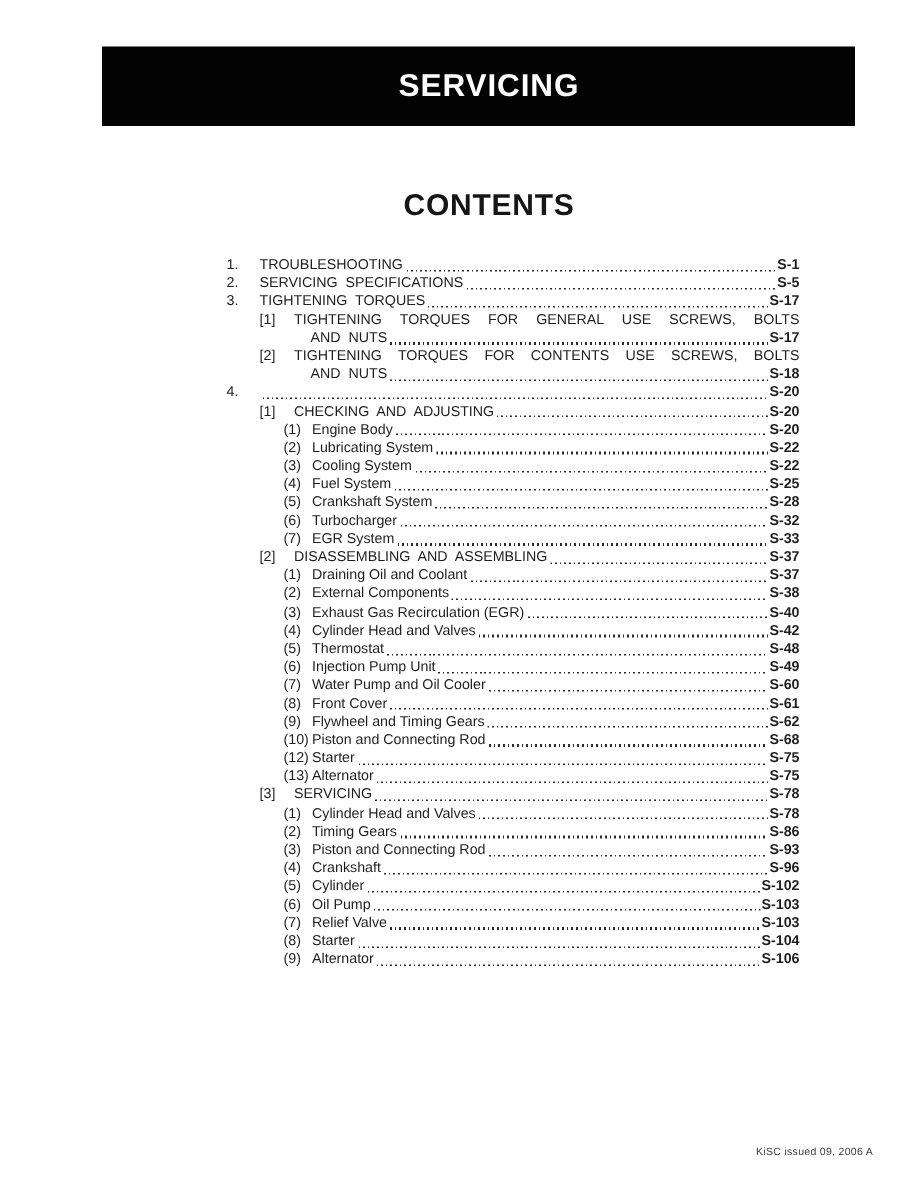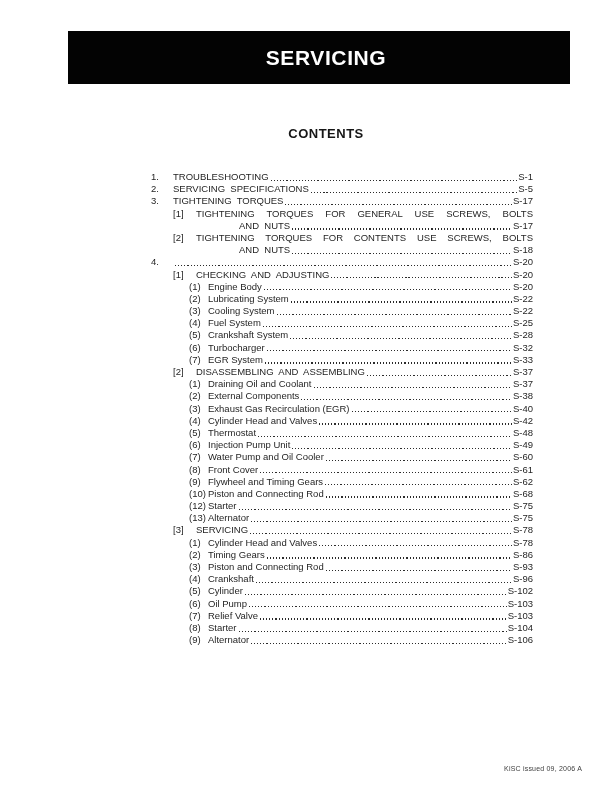--- a/index.html
+++ b/index.html
@@ -30,21 +30,21 @@
     font-weight: 700;
     letter-spacing: 0.6px;
     white-space: nowrap;
   }
 
   .contents-title {
     position: absolute;
     top: 126px;
     left: 326px;
     transform: translateX(-50%);
-    font-size: 13px;
+    font-size: 20px;
     font-weight: 700;
     letter-spacing: 0.5px;
     color: #161616;
     white-space: nowrap;
   }
 
   .toc {
     position: absolute;
     left: 151px; top: 171px;
     width: 382px;
@@ -55,28 +55,28 @@
   .toc-row { display: flex; height: 12.2px; align-items: baseline; }
   .toc-row .prefix { flex: 0 0 auto; white-space: nowrap; }
   .toc-row .title  { flex: 0 0 auto; white-space: nowrap; }
   .toc-row .leader {
     flex: 1 1 auto;
     height: 1.2px;
     align-self: flex-end;
     margin: 0 1px 2.4px 2px;
     background-image: repeating-linear-gradient(to right, #2b2b2b 0, #2b2b2b 1.1px, transparent 1.1px, transparent 3.1px);
   }
-  .toc-row .pagenum { flex: 0 0 auto; white-space: nowrap; }
+  .toc-row .pagenum { flex: 0 0 auto; white-space: nowrap; font-weight: bold; }
 
   .toc-row.lv1 .prefix { min-width: 22px; }
   .toc-row.lv2 { margin-left: 22px; }
   .toc-row.lv2 .prefix { min-width: 23px; }
   .toc-row.lv3 { margin-left: 38px; }
   .toc-row.lv3 .prefix { min-width: 19px; }
-  .toc-row.cont { margin-left: 88px; text-align: center; }
+  .toc-row.cont { margin-left: 56px; text-align: center; }
 
   .toc-row.caps .title, .toc-row.caps .prefix { word-spacing: 2.6px; }
 
   .toc-row.justify .title {
     flex: 1 1 auto;
     text-align: justify;
     text-align-last: justify;
     white-space: normal;
     overflow: hidden;
   }

